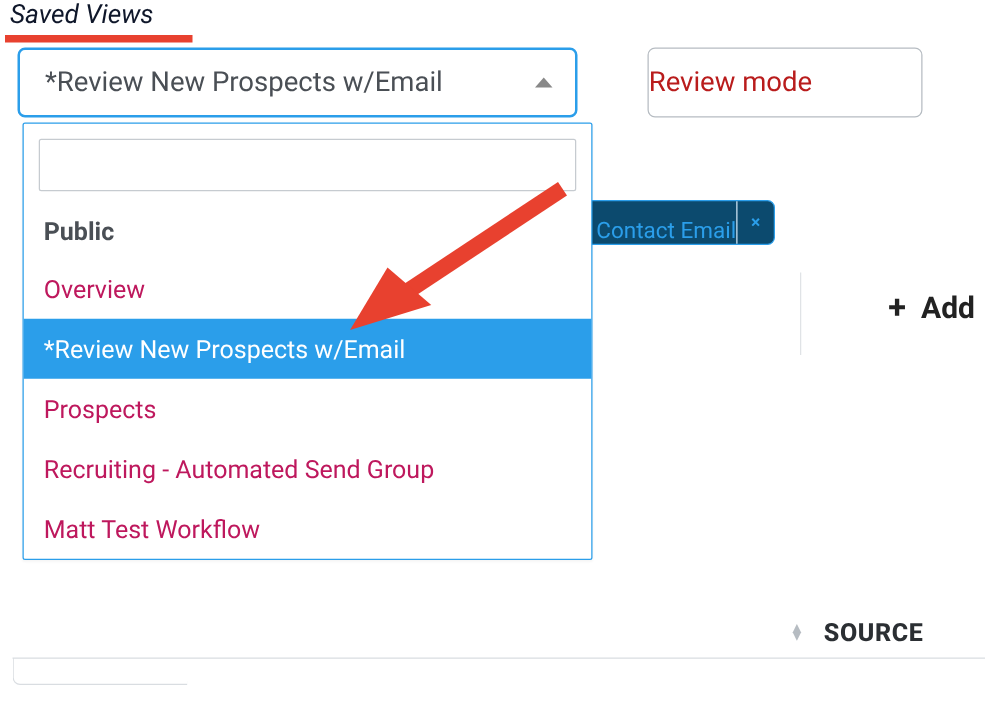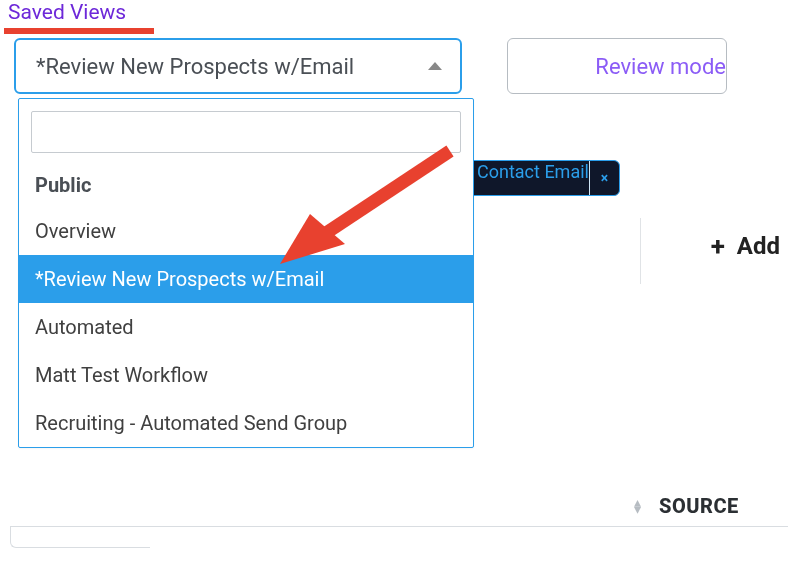--- a/index.html
+++ b/index.html
@@ -9,22 +9,23 @@
       width: 788px;
       height: 568px;
       position: relative;
       overflow: hidden;
     }
     .header-label {
       position: absolute;
       top: 0px;
       left: 8px;
       font-size: 21px;
-      color: #6d28d9;
+      color: #0f172a;
       font-weight: 400;
+      font-style: italic;
     }
     .red-underline {
       position: absolute;
       top: 28px;
       left: 4px;
       width: 150px;
       height: 6px;
       background: #e8412f;
     }
     .select-box {
@@ -47,43 +48,43 @@
     }
     .caret-up {
       width: 0; height: 0;
       border-left: 7px solid transparent;
       border-right: 7px solid transparent;
       border-bottom: 8px solid #888;
     }
     .review-btn {
       position: absolute;
       top: 38px;
-      left: 507px;
+      left: 518px;
       width: 220px;
       height: 56px;
       border: 1px solid #b6bcc2;
       border-radius: 6px;
       background: #fff;
       font-size: 22px;
-      color: #8b5cf6;
-      display: flex;
-      align-items: center;
-      justify-content: flex-end;
+      color: #b91c1c;
+      display: flex;
+      align-items: center;
+      justify-content: flex-start;
     }
     .filter-chip {
       position: absolute;
       top: 160px;
       left: 466px;
       height: 36px;
       border: 1px solid #2b9eea;
       border-radius: 6px;
       display: flex;
-      align-items: flex-start;
+      align-items: flex-end;
       padding: 0 0 0 10px;
-      background: #0f172a;
+      background: #0c4a6e;
       font-size: 18px;
     }
     .filter-chip-name { color: #2b9eea; }
     .filter-chip-cond { color: #2b9eea; font-weight: 700; margin-left: 6px; margin-right: 12px; }
     .filter-chip-close {
       width: 30px; height: 34px;
       border-left: 1px solid #cfe6f6;
       display: flex; align-items: center; justify-content: center;
       color: #2b9eea; font-size: 14px; font-weight: 700;
     }
@@ -127,21 +128,21 @@
     }
     .group-label {
       padding: 6px 16px 10px 16px;
       font-size: 20px;
       font-weight: 700;
       color: #4a4f55;
     }
     .option {
       padding: 12px 16px;
       font-size: 20px;
-      color: #404040;
+      color: #be185d;
       white-space: nowrap;
       overflow: hidden;
       text-overflow: ellipsis;
     }
     .option.selected {
       background: #2b9eea;
       color: #fff;
     }
     .col-header-area {
       position: absolute;
@@ -215,23 +216,23 @@
 <div class="add-btn">
   <span class="plus-icon">+</span>
   <span>Add</span>
 </div>
 
 <div class="dropdown">
   <div class="dropdown-search"></div>
   <div class="group-label">Public</div>
   <div class="option">Overview</div>
   <div class="option selected">*Review New Prospects w/Email</div>
-  <div class="option">Automated</div>
+  <div class="option">Prospects</div>
+  <div class="option">Recruiting - Automated Send Group</div>
   <div class="option">Matt Test Workflow</div>
-  <div class="option">Recruiting - Automated Send Group</div>
 </div>
 
 <svg class="arrow" width="220" height="150">
   <defs>
     <marker id="ah" markerWidth="12" markerHeight="12" refX="3" refY="6" orient="auto">
       <path d="M0,0 L12,6 L0,12 Z" fill="#e8412f"></path>
     </marker>
   </defs>
   <line x1="200" y1="7" x2="55" y2="103" stroke="#e8412f" stroke-width="13"></line>
   <polygon points="30,120 95,100 60,70" fill="#e8412f"></polygon>

